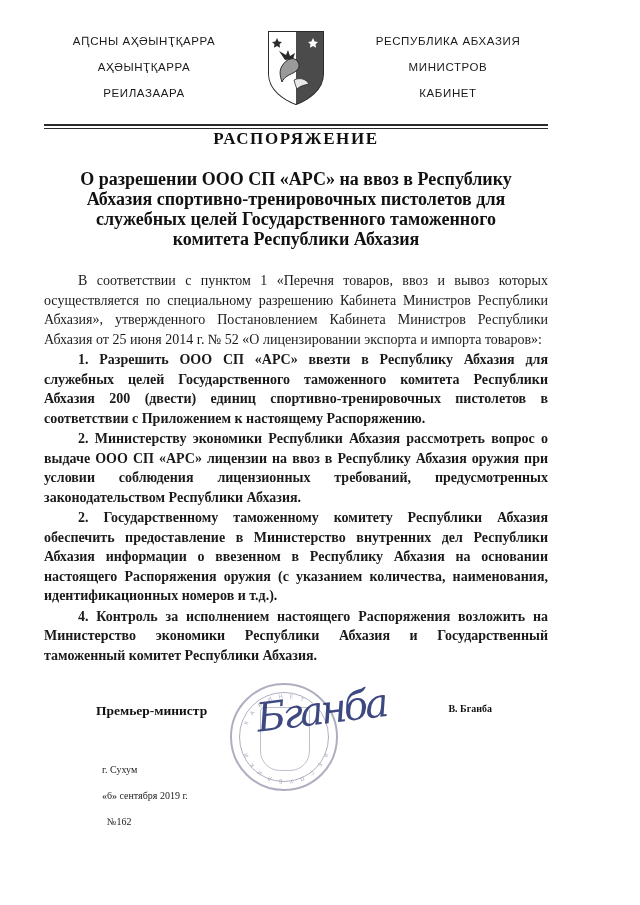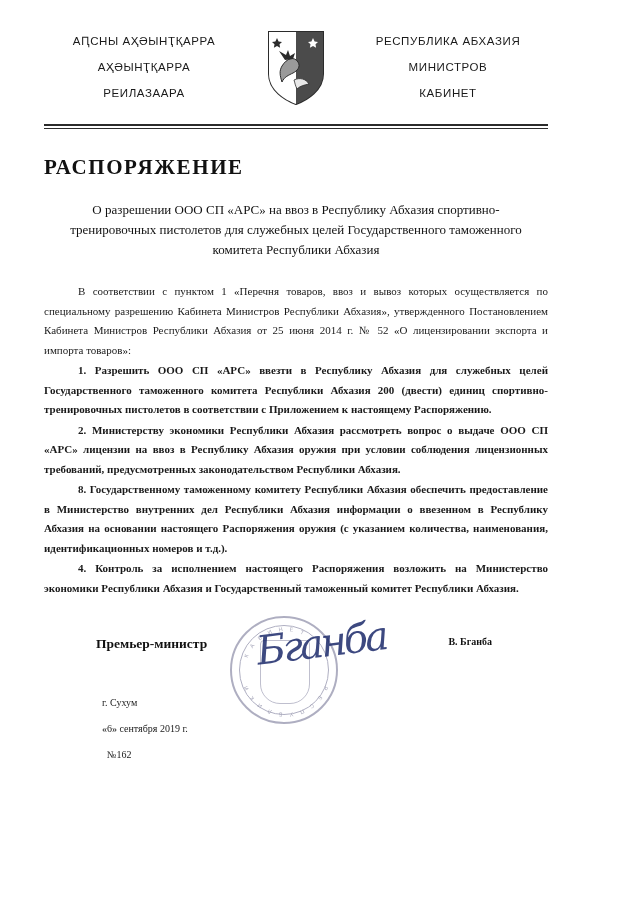--- a/index.html
+++ b/index.html
@@ -62,38 +62,38 @@
     background: #2b2b2b;
   }
   .rule-gap { height: 2px; }
   .rule-thin {
     height: 1px;
     background: #2b2b2b;
   }
 
   
   .doc-title {
-    font-size: 21px;
+    text-align: center;
+    font-size: 17px;
     font-weight: bold;
     letter-spacing: 1.6px;
-    margin-top: 26px;
   }
 
   .subtitle {
     margin: 20px 26px 0 26px;
     text-align: center;
-    font-size: 13px;
-    font-weight: normal;
+    font-size: 18px;
+    font-weight: bold;
     line-height: 20px;
   }
 
   
   .body-text {
     margin-top: 22px;
-    font-size: 11px;
+    font-size: 14px;
     line-height: 19.5px;
     text-align: justify;
     color: #1a1a1a;
   }
   .body-text p {
     margin: 0 0 0 0;
     text-indent: 34px;
   }
   .body-text p + p { margin-top: 1px; font-weight: bold; }
 
@@ -232,21 +232,21 @@
   </div>
 
   <div class="doc-title">РАСПОРЯЖЕНИЕ</div>
 
   <div class="subtitle">О разрешении ООО СП «АРС» на ввоз в Республику Абхазия спортивно-тренировочных пистолетов для служебных целей Государственного таможенного комитета Республики Абхазия</div>
 
   <div class="body-text">
     <p>В соответствии с пунктом 1 «Перечня товаров, ввоз и вывоз которых осуществляется по специальному разрешению Кабинета Министров Республики Абхазия», утвержденного Постановлением Кабинета Министров Республики Абхазия от 25 июня 2014 г. № 52 «О лицензировании экспорта и импорта товаров»:</p>
     <p>1. Разрешить ООО СП «АРС» ввезти в Республику Абхазия для служебных целей Государственного таможенного комитета Республики Абхазия 200 (двести) единиц спортивно-тренировочных пистолетов в соответствии с Приложением к настоящему Распоряжению.</p>
     <p>2. Министерству экономики Республики Абхазия рассмотреть вопрос о выдаче ООО СП «АРС» лицензии на ввоз в Республику Абхазия оружия при условии соблюдения лицензионных требований, предусмотренных законодательством Республики Абхазия.</p>
-    <p>8. Государственному таможенному комитету Республики Абхазия обеспечить предоставление в Министерство внутренних дел Республики Абхазия информации о ввезенном в Республику Абхазия на основании настоящего Распоряжения оружия (с указанием количества, наименования, идентификационных номеров и т.д.).</p>
+    <p>2. Государственному таможенному комитету Республики Абхазия обеспечить предоставление в Министерство внутренних дел Республики Абхазия информации о ввезенном в Республику Абхазия на основании настоящего Распоряжения оружия (с указанием количества, наименования, идентификационных номеров и т.д.).</p>
     <p>4. Контроль за исполнением настоящего Распоряжения возложить на Министерство экономики Республики Абхазия и Государственный таможенный комитет Республики Абхазия.</p>
   </div>
 
   <div class="sign-row">
     <div class="sign-title">Премьер-министр</div>
 
     <div class="stamp">
       <div class="stamp-inner"></div>
       <div class="stamp-text">
         <span style="transform:rotate(-70deg) translate(0,-46px);">К</span>

